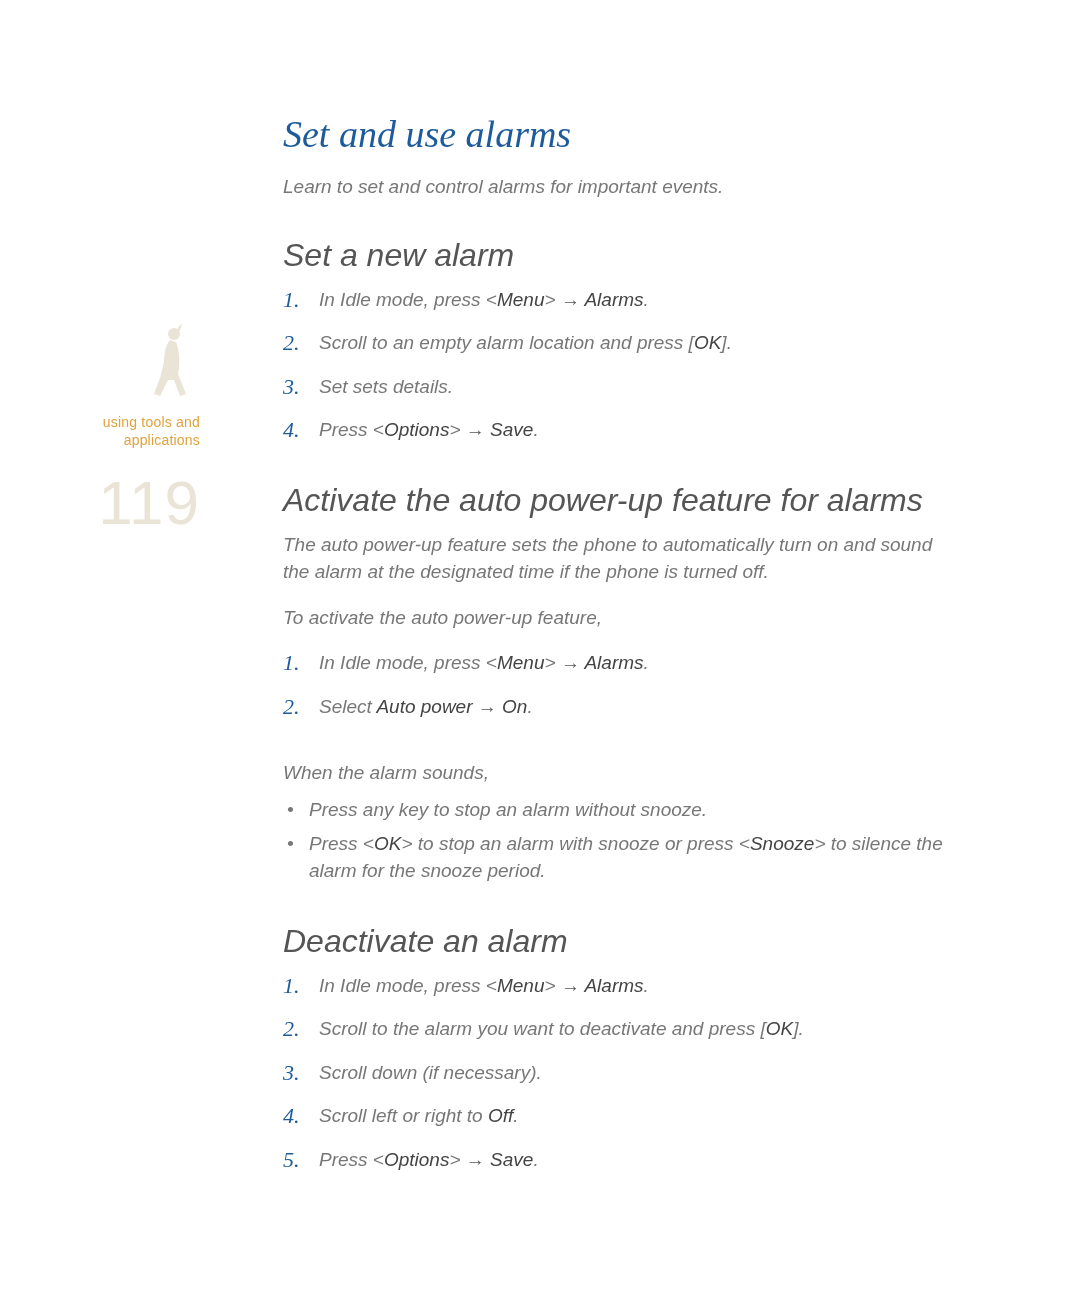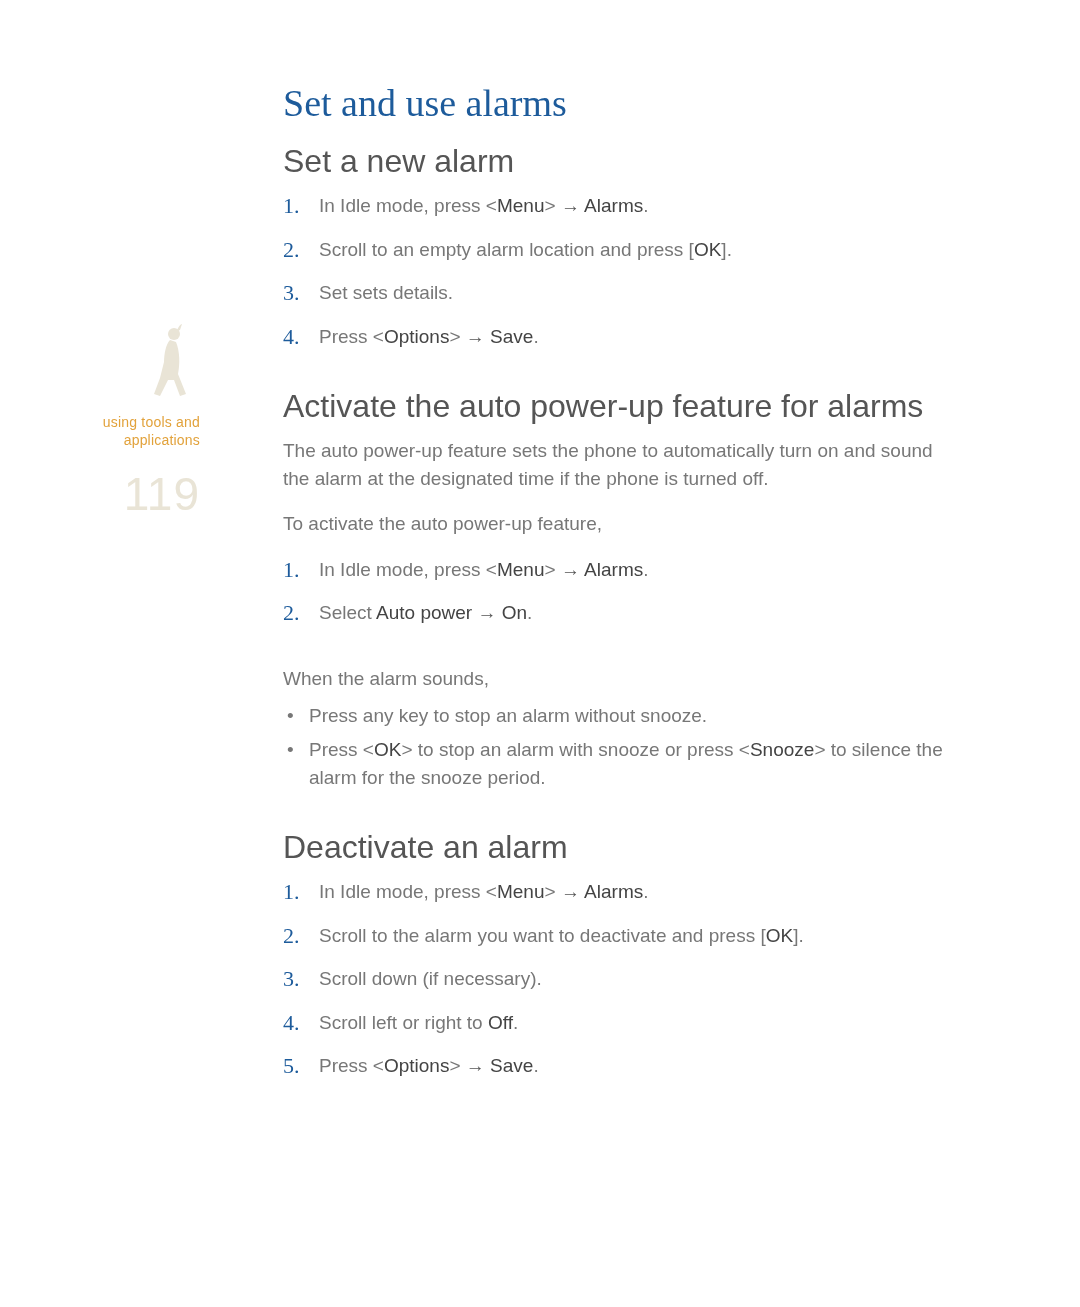--- a/index.html
+++ b/index.html
@@ -30,30 +30,31 @@
     height: 80px;
   }
   .sidebar-label {
     color: #e2a23b;
     font-size: 14px;
     line-height: 1.25;
     letter-spacing: 0.2px;
   }
   .page-number {
     color: #e9e4d6;
-    font-size: 46px;
+    font-size: 62px;
     font-weight: 400;
     margin-top: 18px;
     letter-spacing: 1px;
   }
   .content {
     position: absolute;
     left: 283px;
-    top: 81px;
+    top: 112px;
     width: 680px;
+    font-style: italic;
   }
   h1.title {
     font-family: Georgia, "Times New Roman", serif;
     font-weight: 400;
     color: #1d5b9b;
     font-size: 38px;
     margin: 0 0 18px 0;
   }
   .intro {
     font-size: 19px;
@@ -136,20 +137,21 @@
     </svg>
     <div class="sidebar-label">
       <span>using tools and</span><br>
       <span>applications</span>
     </div>
     <div class="page-number">119</div>
   </div>
 
   <div class="content">
     <h1 class="title">Set and use alarms</h1>
+    <p class="intro">Learn to set and control alarms for important events.</p>
 
     <div class="section">
       <h2 class="sub">Set a new alarm</h2>
       <ol class="numlist">
         <li><span class="num">1.</span>
           <span>
             <span>In Idle mode, press &lt;</span><span class="b">Menu</span><span>&gt; </span><span class="arrow">→</span><span class="b"> Alarms</span><span>.</span>
           </span>
         </li>
         <li><span class="num">2.</span>

